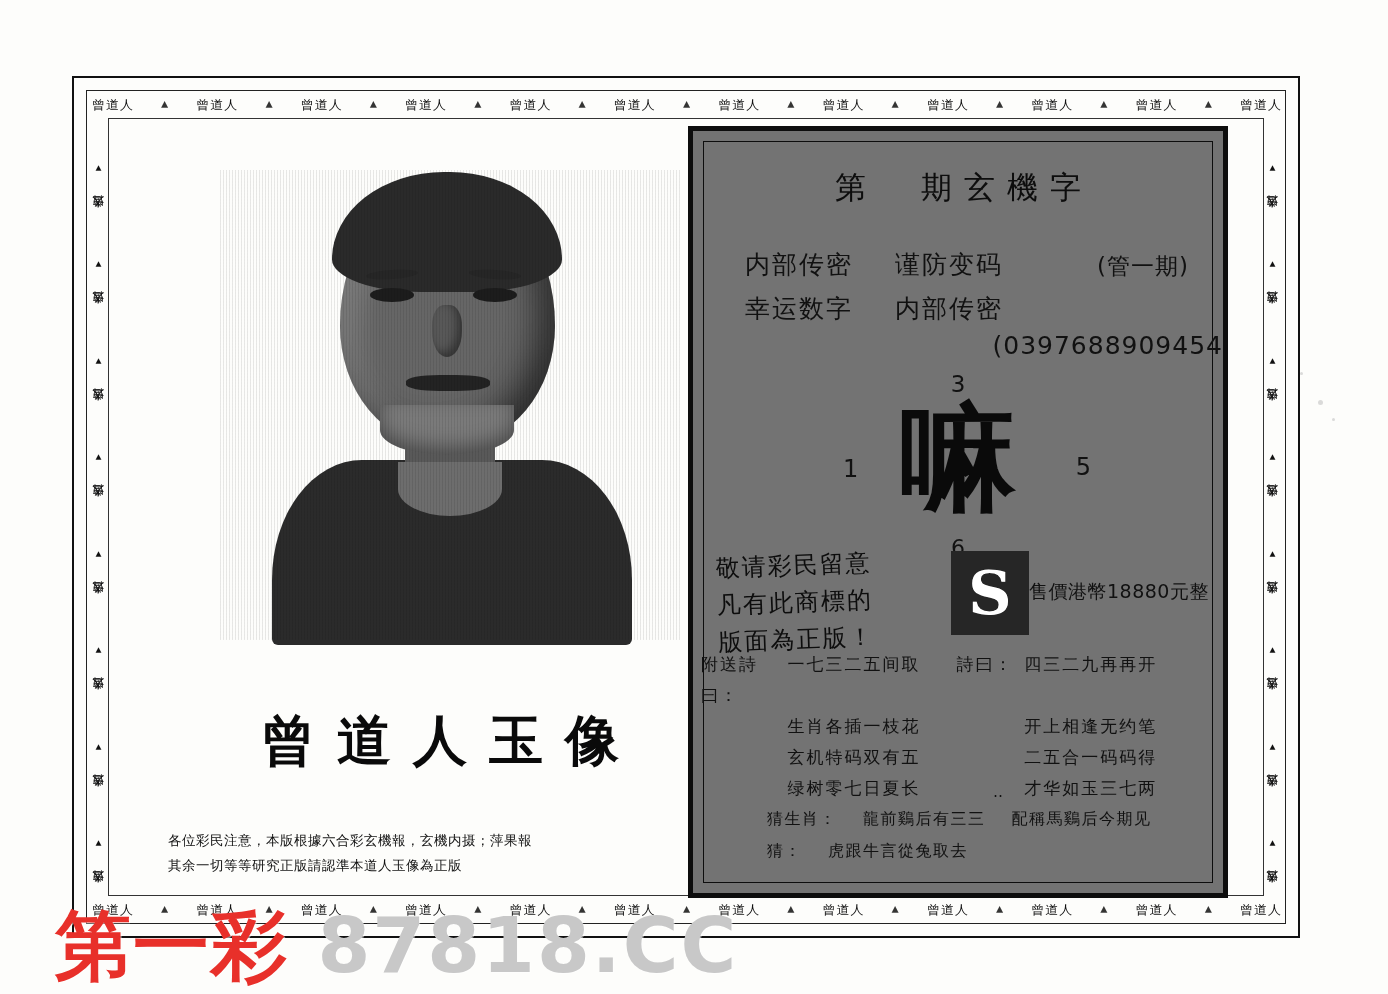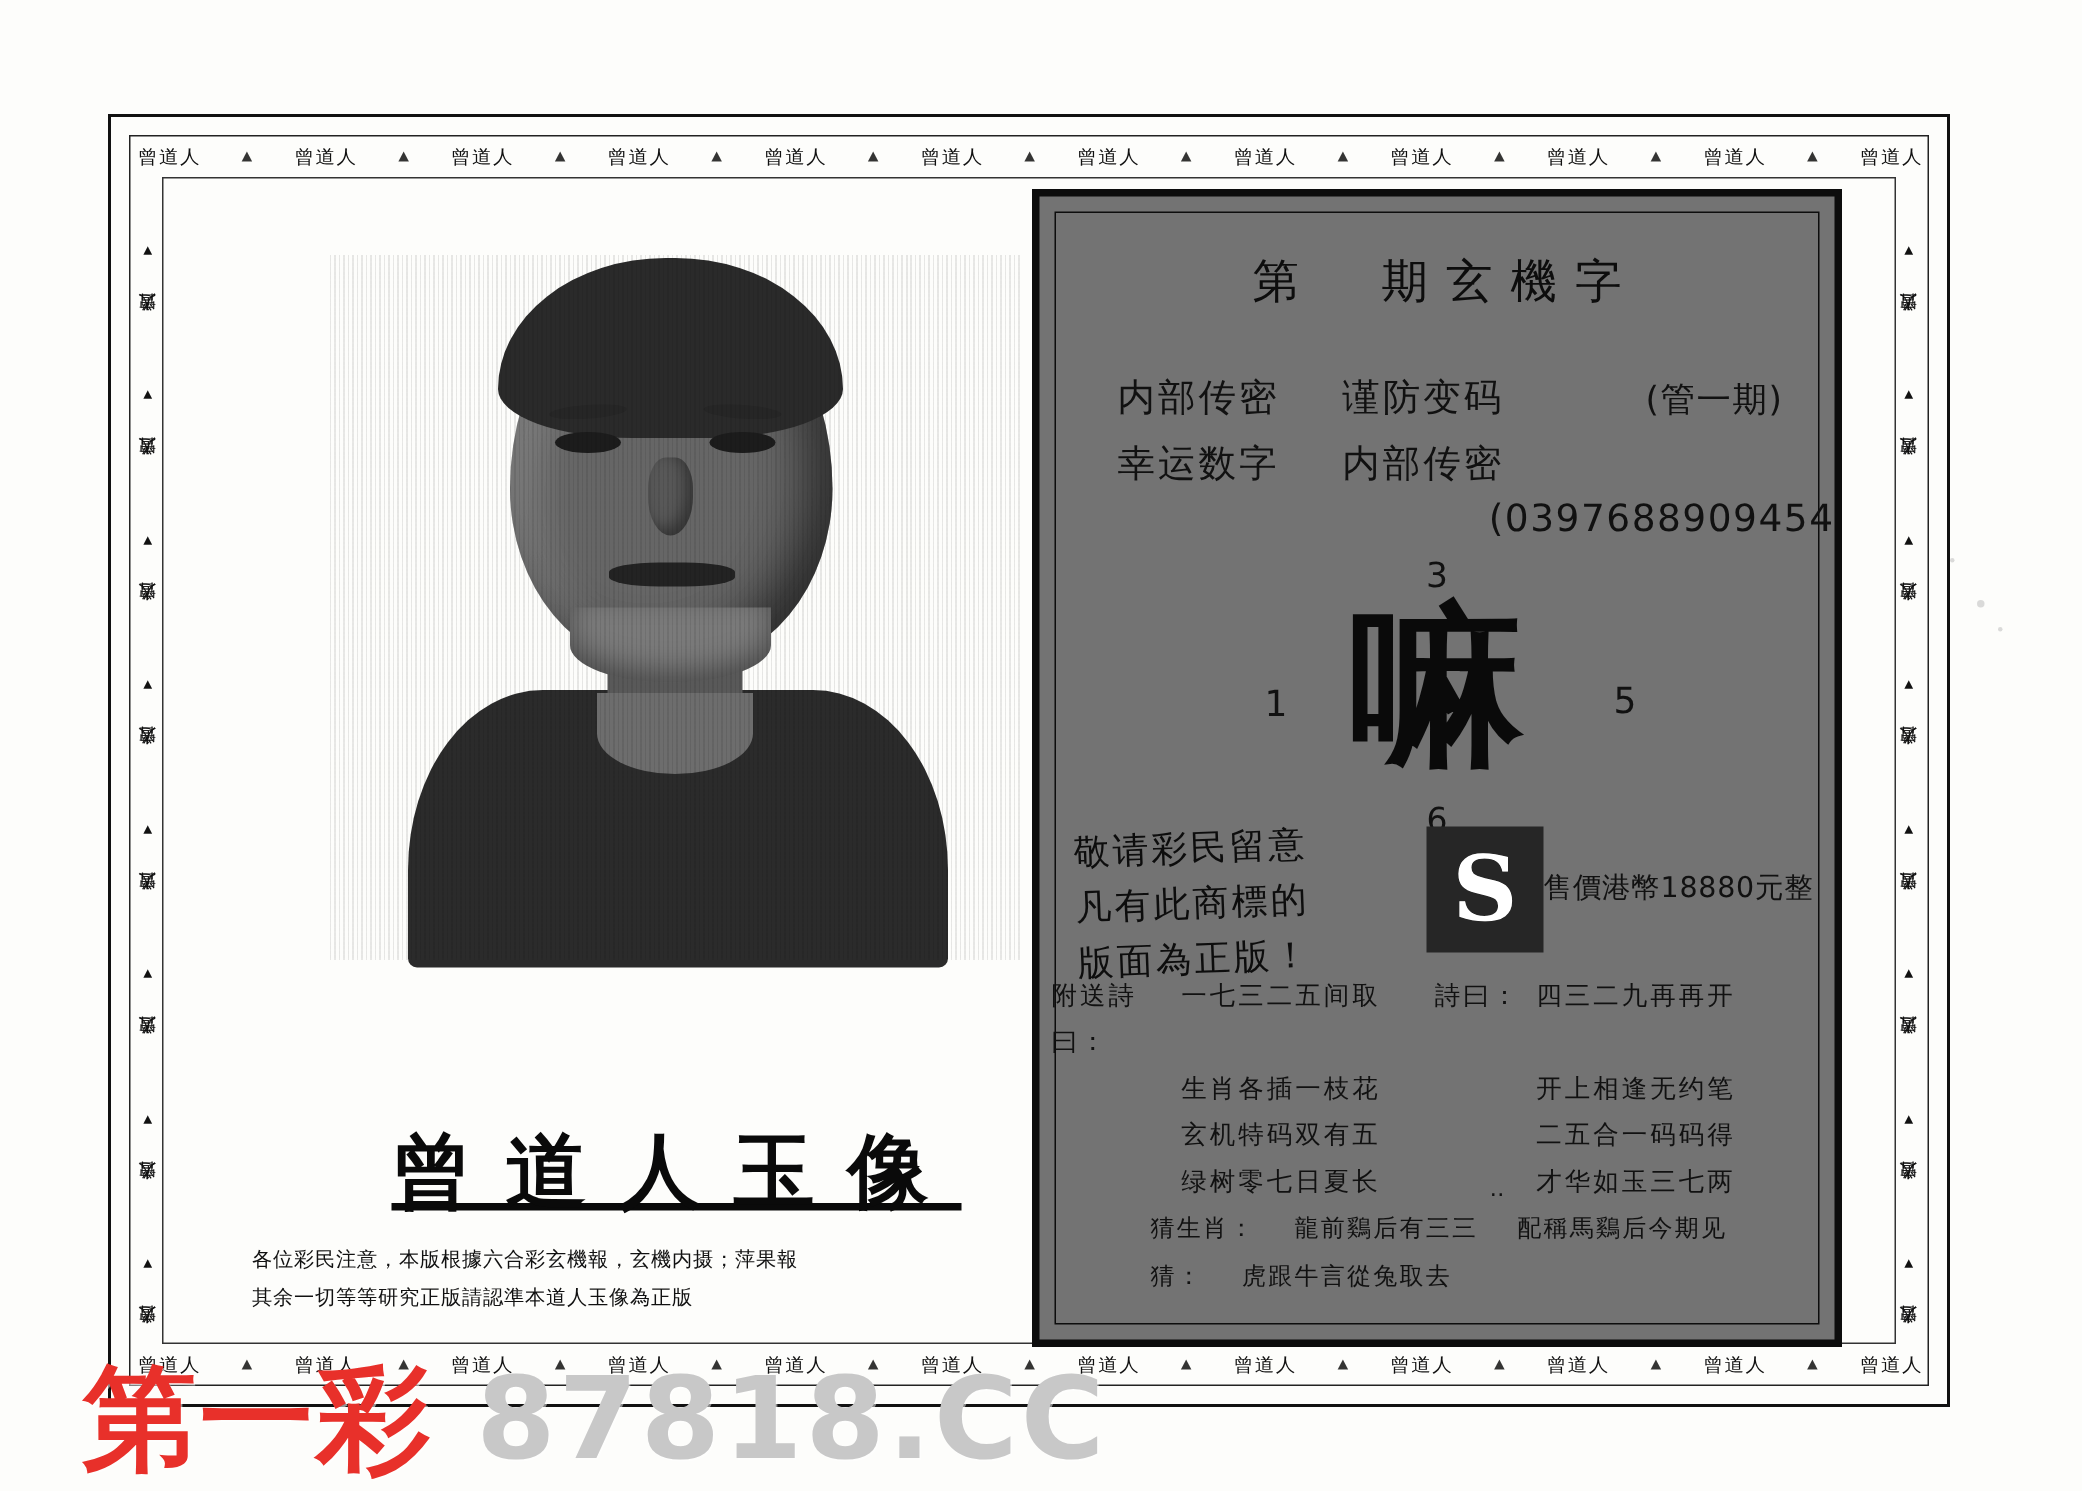--- a/index.html
+++ b/index.html
@@ -234,30 +234,29 @@
     background-image:
       repeating-linear-gradient(0deg, rgba(255,255,255,0.10) 0px, rgba(255,255,255,0.10) 1px, rgba(0,0,0,0) 1px, rgba(0,0,0,0) 3px),
       repeating-linear-gradient(90deg, rgba(0,0,0,0.09) 0px, rgba(0,0,0,0.09) 1px, rgba(0,0,0,0) 1px, rgba(0,0,0,0) 3px);
     mix-blend-mode: multiply;
     pointer-events: none;
   }
 
   .portrait-title {
     position: absolute;
     left: 160px;
-    top: 745px;
+    top: 705px;
     width: 560px;
     text-align: center;
     font-family: "DejaVu Serif", serif;
     font-weight: bold;
     font-size: 54px;
     letter-spacing: 22px;
     color: #0a0a0a;
     text-indent: 22px;
-    text-decoration: underline;
   }
   .portrait-note {
     position: absolute;
     left: 168px;
     top: 828px;
     width: 540px;
     font-family: "DejaVu Sans", sans-serif;
     font-size: 13.5px;
     line-height: 25px;
     color: #111;

